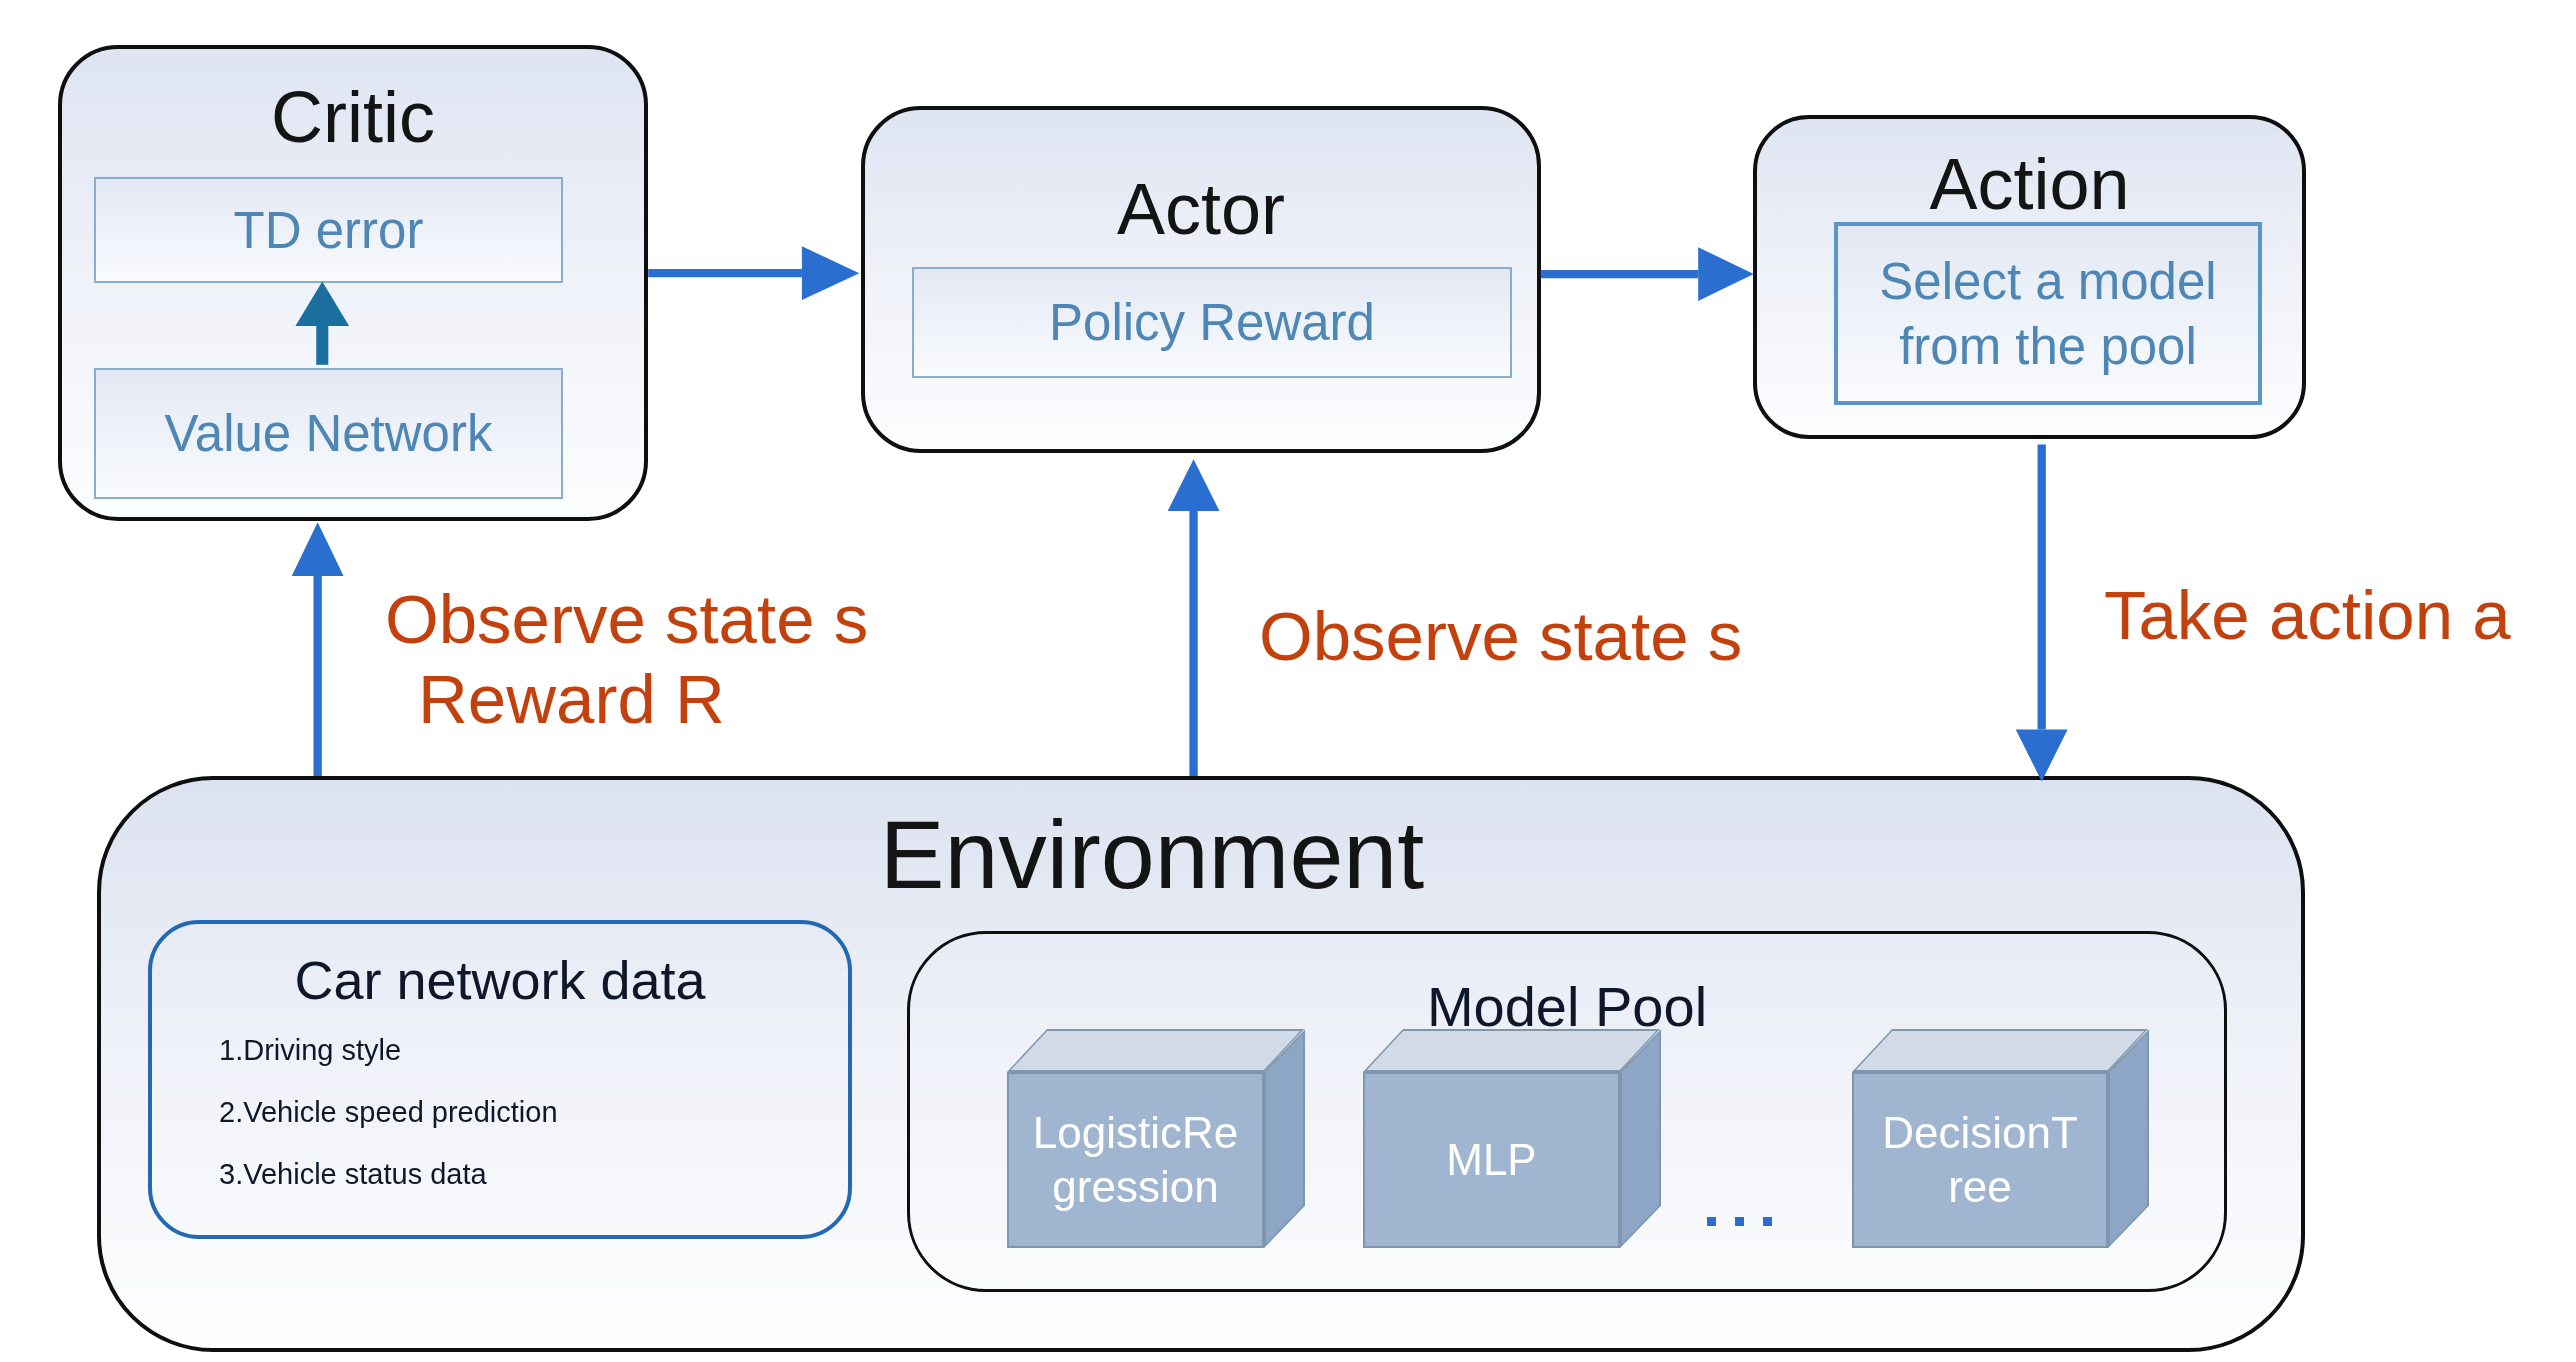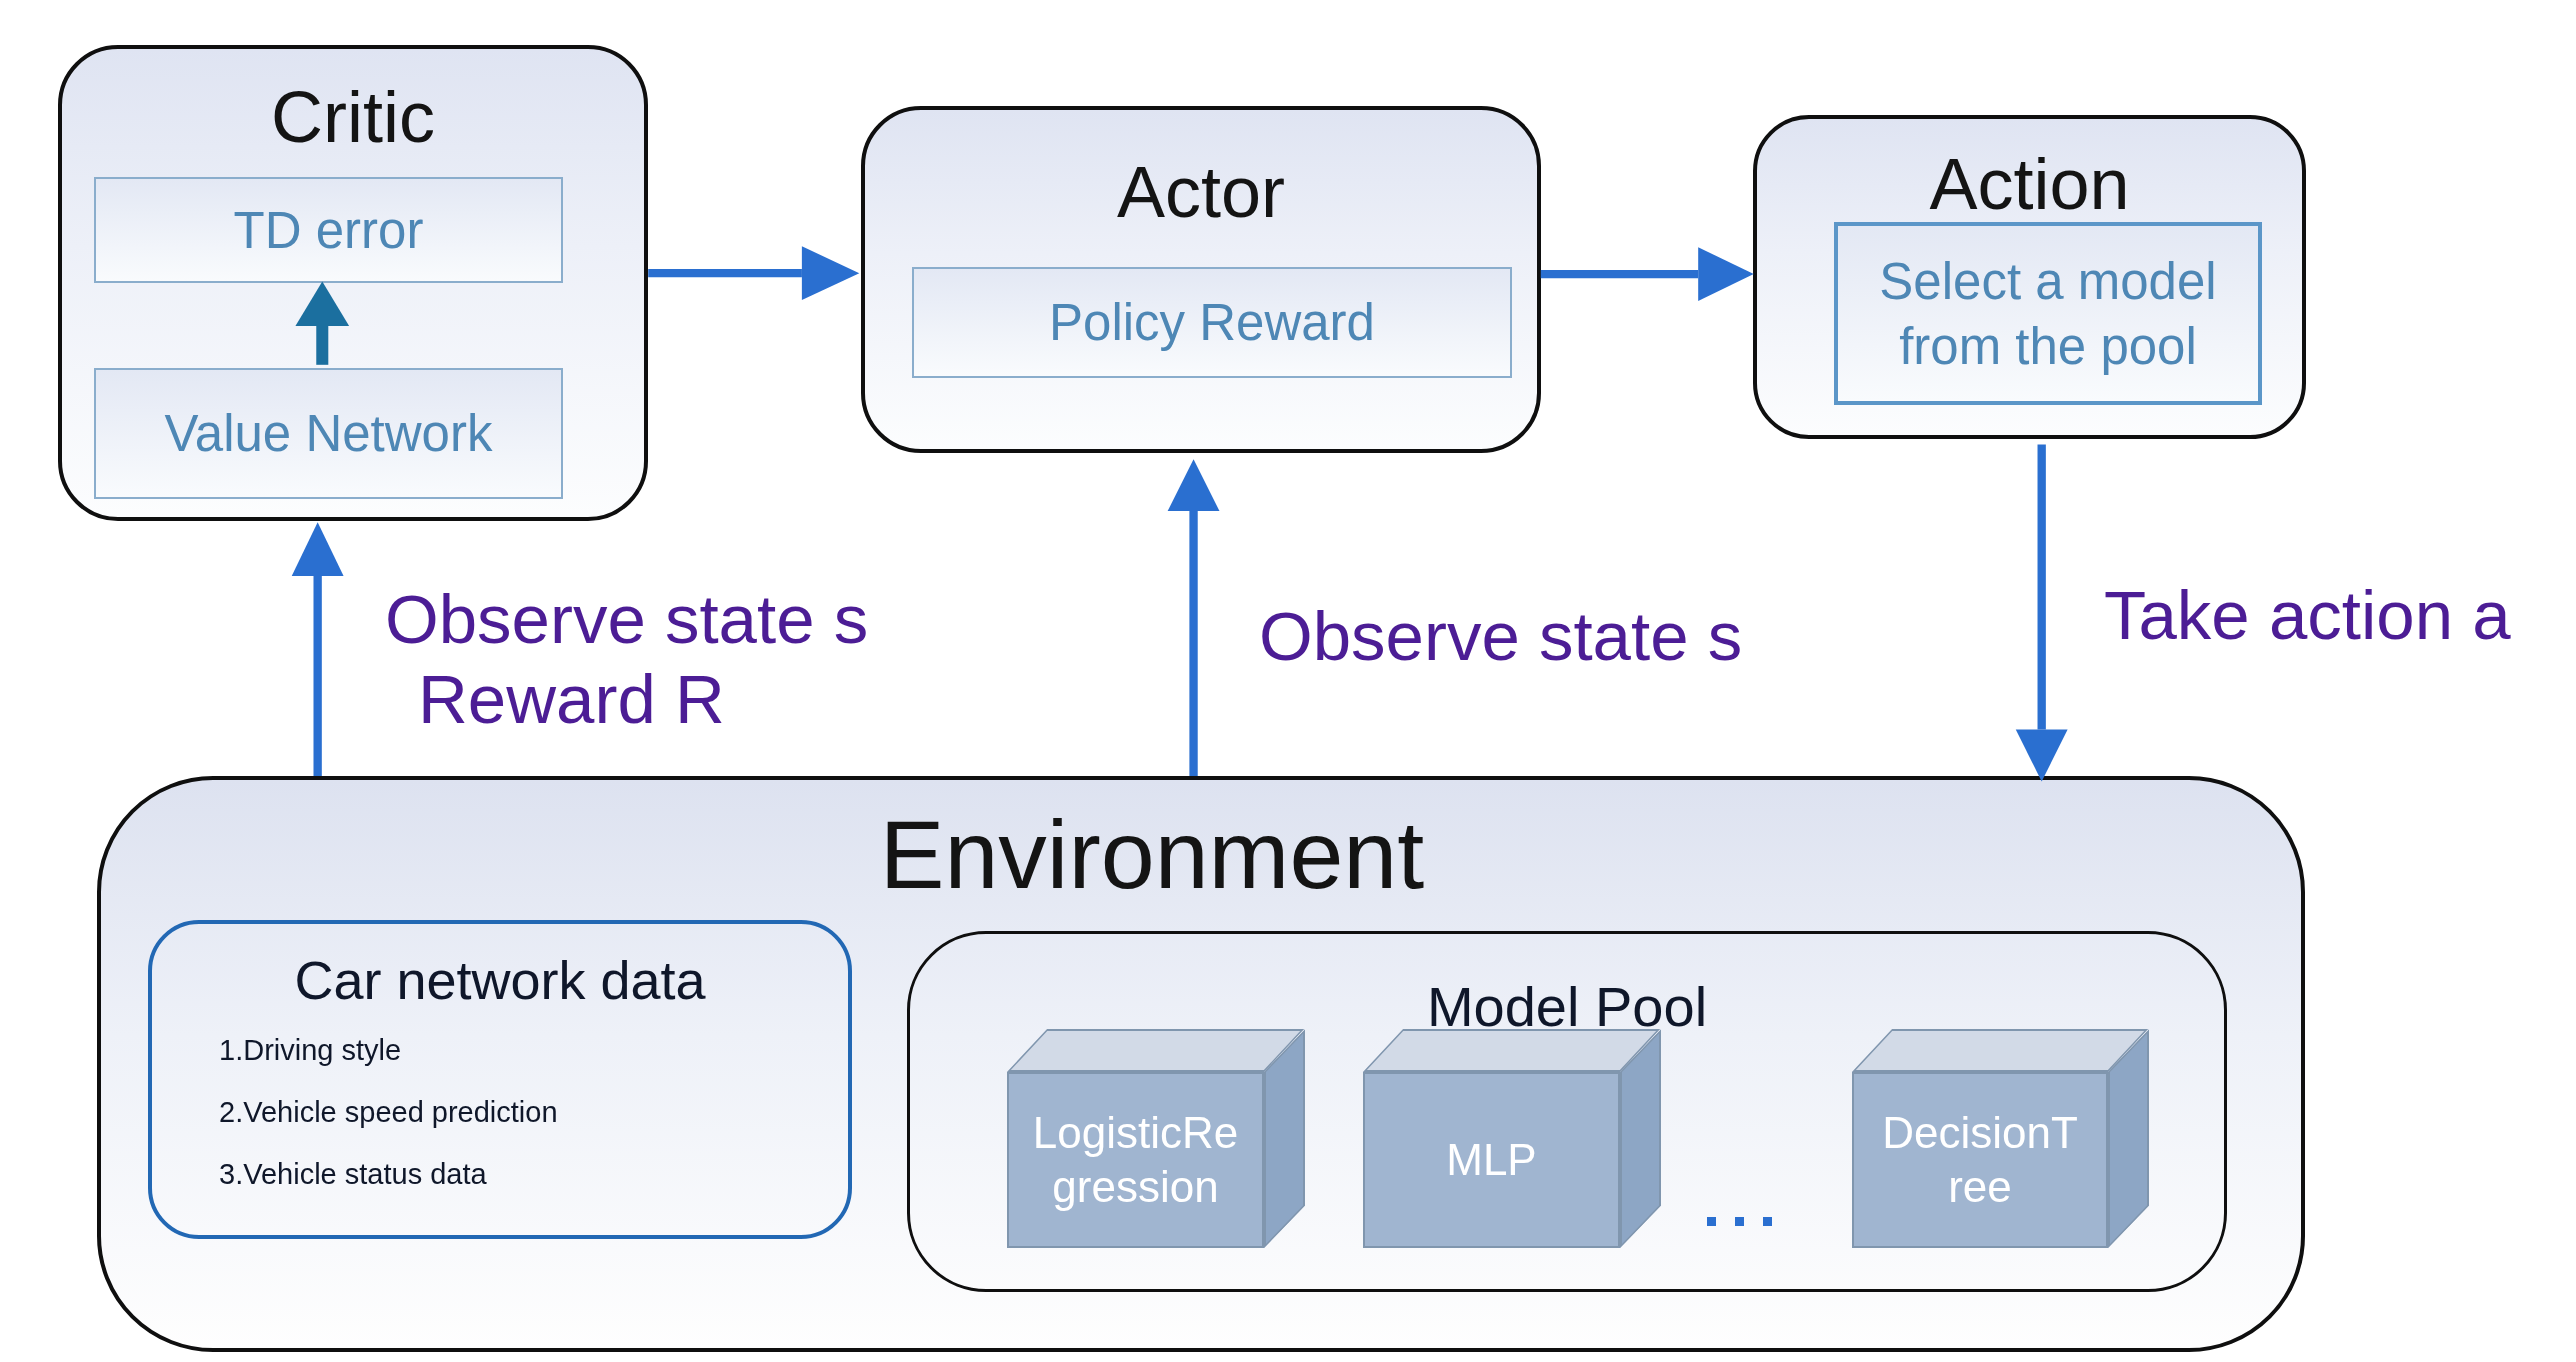--- a/index.html
+++ b/index.html
@@ -28,21 +28,21 @@
   .env-title{
     position:absolute;text-align:center;color:#141414;font-size:97px;line-height:1;
     white-space:nowrap;
   }
   .mid-title{
     position:absolute;text-align:center;color:#0f172a;font-size:56px;line-height:1;
     white-space:nowrap;
     margin-top:9px;
   }
   .flow-label{
-    position:absolute;color:#4c1d95;font-size:69px;line-height:1;white-space:nowrap;
+    position:absolute;color:#c2410c;font-size:69px;line-height:1;white-space:nowrap;
   }
   .car-list{
     position:absolute;color:#0f172a;font-size:29px;line-height:62px;white-space:nowrap;
   }
   .car-list div{height:62px;}
   .cube{position:absolute;}
   .cube-front{
     position:absolute;left:0;top:0;width:100%;height:100%;box-sizing:border-box;
     background:#a0b5d0;border:2.8px solid #8096ae;
     display:flex;flex-direction:column;align-items:center;justify-content:center;
@@ -70,21 +70,21 @@
   <div class="panel" style="left:58px;top:45px;width:590px;height:476px;border-radius:60px;"></div>
   <div class="box-title" style="left:58px;top:81px;width:590px;">Critic</div>
   <div class="inner-box" style="left:94px;top:177px;width:469px;height:106px;">
     <span>TD error</span>
   </div>
   <div class="inner-box" style="left:94px;top:368px;width:469px;height:131px;">
     <span>Value Network</span>
   </div>
 
   <div class="panel" style="left:861px;top:106px;width:680px;height:347px;border-radius:60px;"></div>
-  <div class="box-title" style="left:861px;top:156px;width:680px;">Actor</div>
+  <div class="box-title" style="left:861px;top:173px;width:680px;">Actor</div>
   <div class="inner-box" style="left:912px;top:267px;width:600px;height:111px;">
     <span>Policy Reward</span>
   </div>
 
   <div class="panel" style="left:1753px;top:115px;width:553px;height:324px;border-radius:56px;"></div>
   <div class="box-title" style="left:1753px;top:148px;width:553px;">Action</div>
   <div class="inner-box strong" style="left:1834px;top:222px;width:428px;height:183px;">
     <span>Select a model</span>
     <span>from the pool</span>
   </div>

